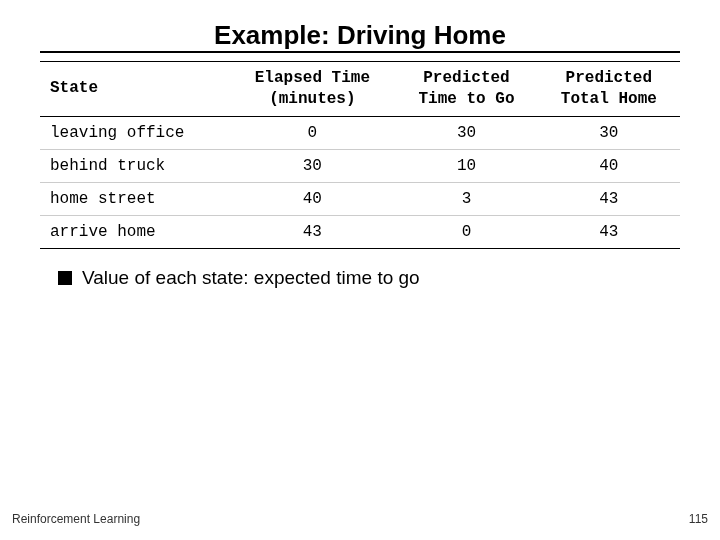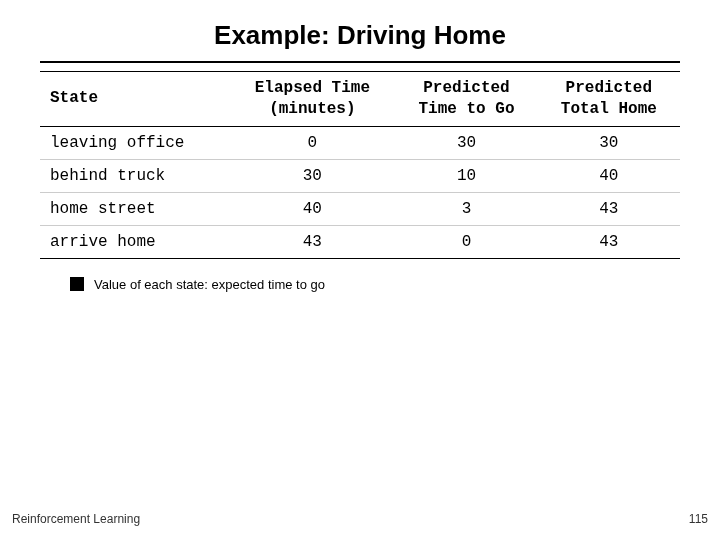--- a/index.html
+++ b/index.html
@@ -19,21 +19,20 @@
       height: 540px;
       padding: 20px 40px 20px 40px;
       display: flex;
       flex-direction: column;
     }
 
     .page-title {
       text-align: center;
       font-size: 26px;
       font-weight: bold;
-      margin-bottom: 10px;
       font-family: Arial, Helvetica, sans-serif;
     }
 
     .title-rule {
       border: none;
       border-top: 2px solid #000;
       margin-bottom: 8px;
     }
 
     .data-table {
@@ -76,23 +75,23 @@
       text-align: left;
     }
 
     .data-table tbody tr:last-child {
       border-bottom: 1.5px solid #000;
     }
 
     .bullet-section {
       display: flex;
       align-items: center;
-      margin-left: 30px;
+      margin-left: 18px;
       font-family: Arial, Helvetica, sans-serif;
-      font-size: 13px;
+      font-size: 19px;
     }
 
     .bullet-square {
       width: 14px;
       height: 14px;
       background: #000;
       display: inline-block;
       margin-right: 10px;
       flex-shrink: 0;
     }

